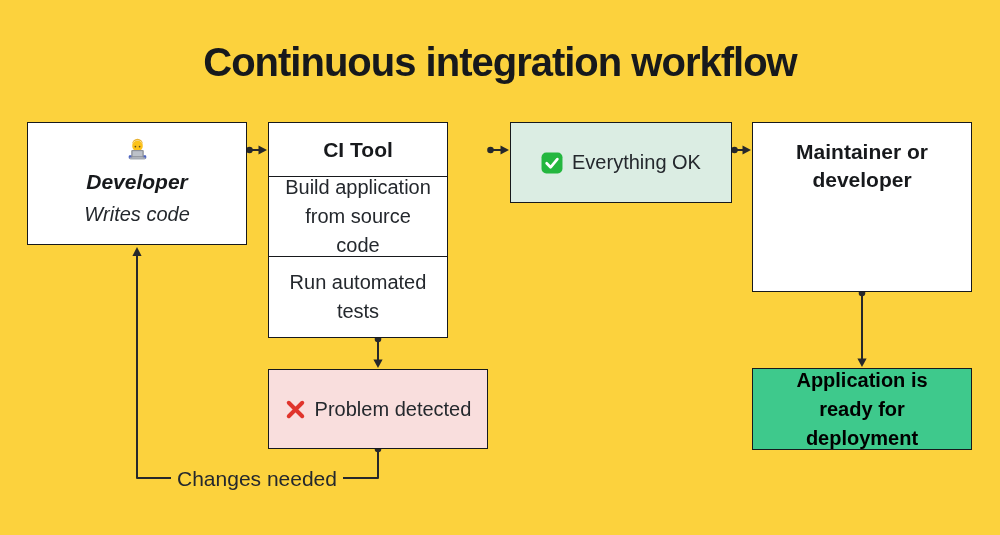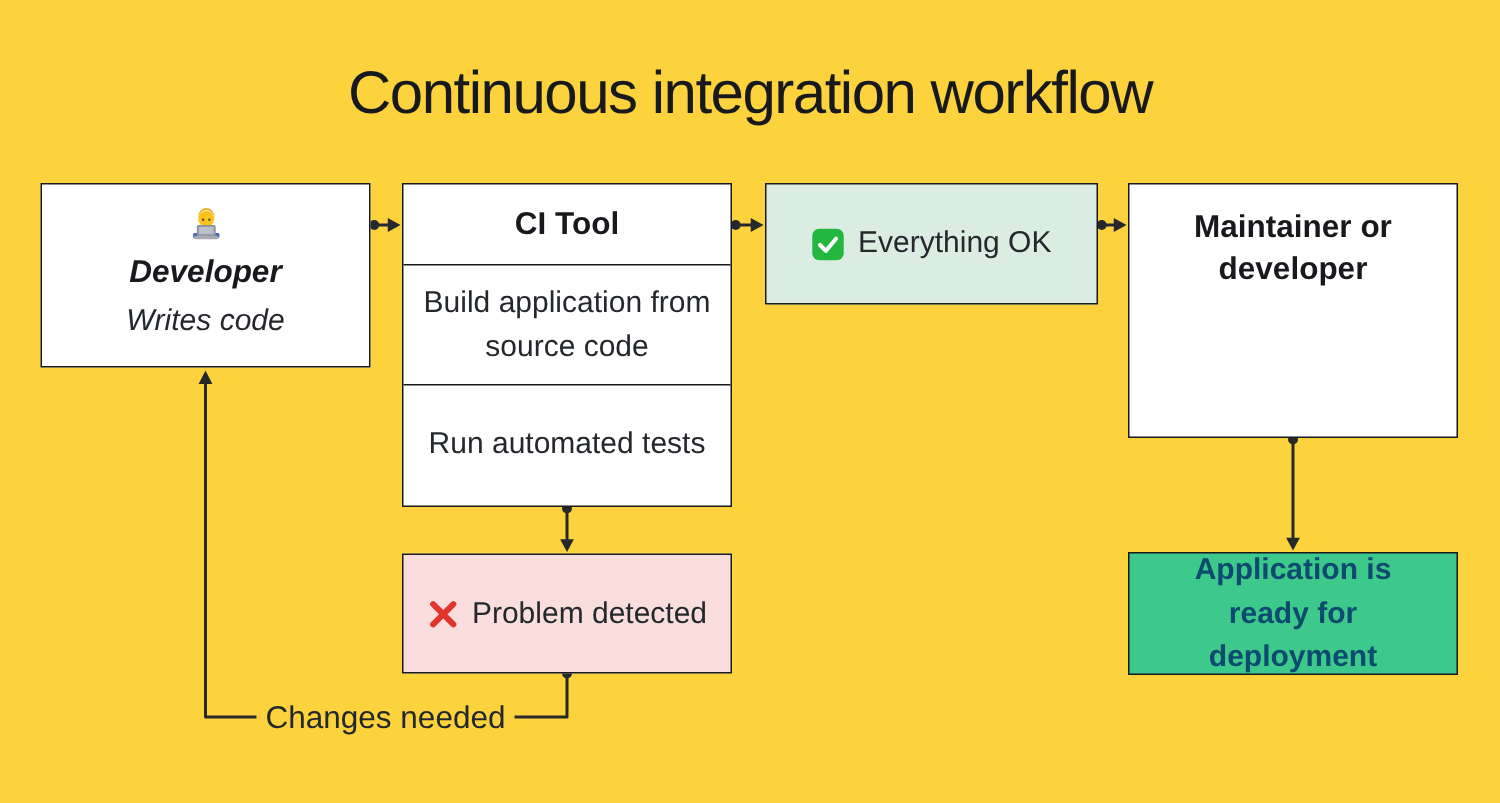--- a/index.html
+++ b/index.html
@@ -13,21 +13,21 @@
     height: 535px;
     background: #FCD23D;
     overflow: hidden;
   }
   .title {
     position: absolute;
     left: 0; right: 0; top: 40px;
     margin: 0;
     text-align: center;
     font-size: 40px;
-    font-weight: 400;
+    font-weight: 700;
     letter-spacing: -1px;
     color: #17191C;
   }
   .connectors {
     position: absolute;
     left: 0; top: 0;
     width: 1000px; height: 535px;
     pointer-events: none;
   }
   .node {
@@ -36,25 +36,25 @@
     background: #FFFFFF;
     border: 1.5px solid #17191C;
     color: #24282D;
     display: flex;
     flex-direction: column;
     align-items: center;
     justify-content: center;
     text-align: center;
   }
   .node-dev      { left: 27px;  top: 122px; width: 220px; height: 123px; gap: 4px; font-style: italic; }
-  .node-ci       { left: 268px; top: 122px; width: 220px; height: 216px; display: block; padding: 0; }
+  .node-ci       { left: 268px; top: 122px; width: 180px; height: 216px; display: block; padding: 0; }
   .node-ok       { left: 510px; top: 122px; width: 222px; height: 81px;  background: #DBEDE3; flex-direction: row; gap: 9px; }
   .node-maint    { left: 752px; top: 122px; width: 220px; height: 170px; display: block; padding: 0; }
   .node-problem  { left: 268px; top: 369px; width: 220px; height: 80px;  background: #F9DEDD; flex-direction: row; gap: 9px; }
-  .node-deploy   { left: 752px; top: 368px; width: 220px; height: 82px;  background: #3EC98C; color: #0c4a6e; }
+  .node-deploy   { left: 752px; top: 368px; width: 220px; height: 82px;  background: #3EC98C; color: #000000; }
 
   .node-title   { font-size: 21px; font-weight: 700; color: #17191C; line-height: 28px; }
   .node-body    { font-size: 20px; font-weight: 400; line-height: 29px; }
   .section {
     box-sizing: border-box;
     display: flex;
     flex-direction: column;
     align-items: center;
     justify-content: center;
     text-align: center;

